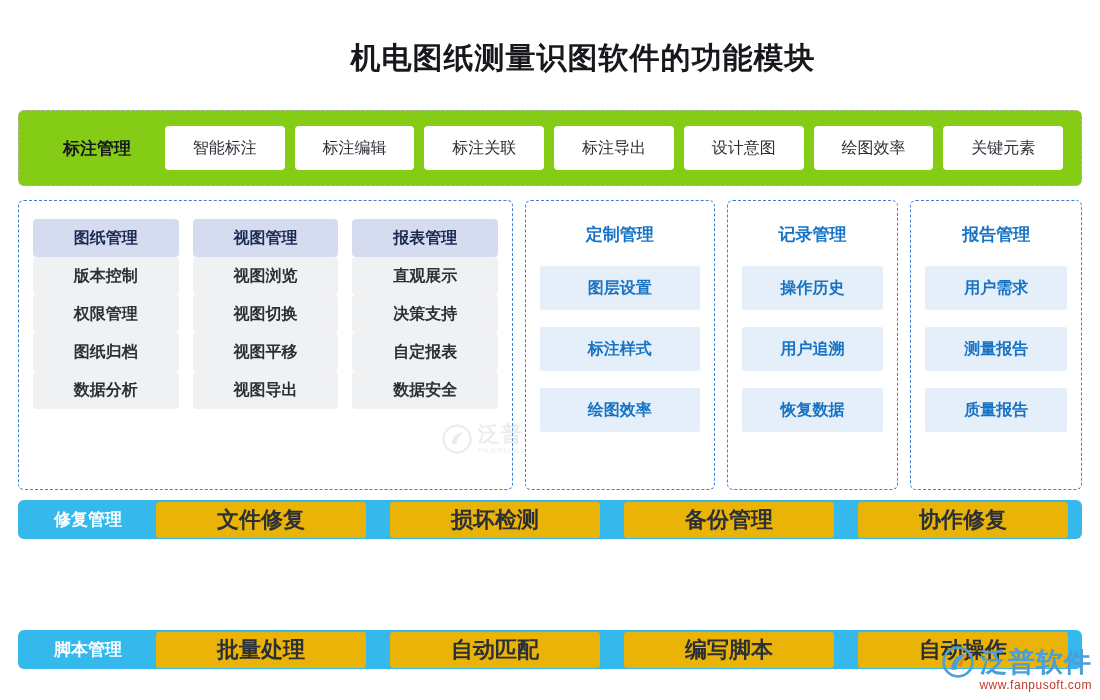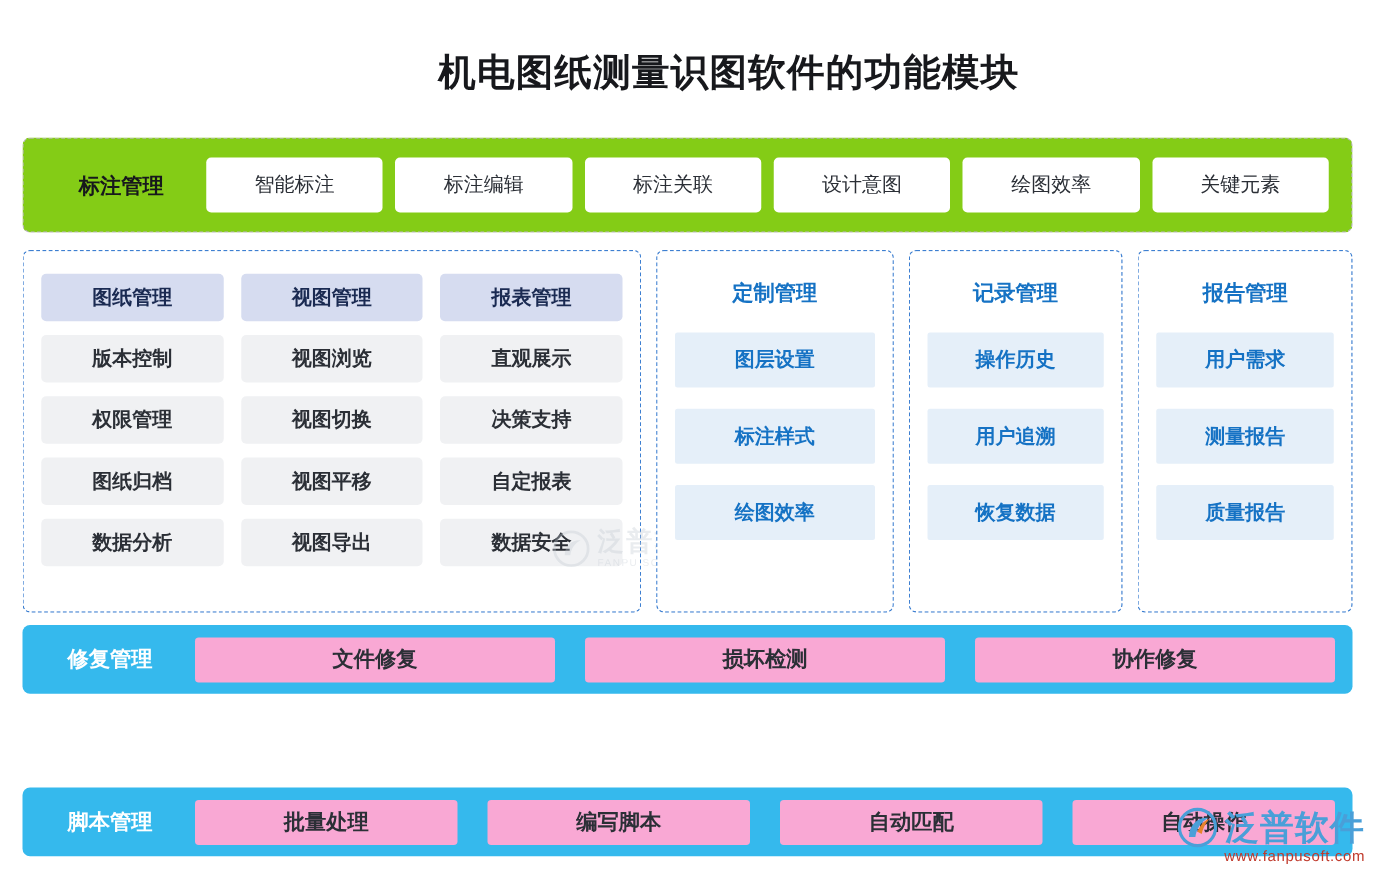--- a/index.html
+++ b/index.html
@@ -57,21 +57,21 @@
     border-radius:6px;
     background:#ffffff;
     padding:18px 14px;
     position:relative;
   }
   .panel-a{width:496px;display:flex;gap:14px;}
   .panel-b{width:190px;}
   .panel-c{width:172px;}
   .panel-d{width:172px;}
 
-  .col{flex:1;display:flex;flex-direction:column;gap:11px;}
+  .col{flex:1;display:flex;flex-direction:column;gap:0;}
   .cell{
     height:38px;border-radius:4px;
     display:flex;align-items:center;justify-content:center;
     font-size:16px;
   }
   .cell-head{
     background:#d6dcf0;color:#1a2a52;font-weight:bold;
   }
   .cell-plain{
     background:#f0f1f3;color:#2b2f36;font-weight:bold;
@@ -84,38 +84,38 @@
   .bcell{
     height:44px;border-radius:2px;background:#e5eff9;
     display:flex;align-items:center;justify-content:center;
     font-size:16px;font-weight:bold;color:#1572c4;
     margin-bottom:17px;
   }
   .bcell:last-child{margin-bottom:0;}
 
   
   .bar{
-    position:absolute;left:18px;width:1064px;height:55px;
+    position:absolute;left:18px;width:1064px;height:39px;
     background:#35b9ed;border-radius:6px;
     display:flex;align-items:center;
     padding:16px 14px;box-sizing:border-box;
     gap:12px;
   }
   .bar1{top:500px;}
   .bar2{top:565px;}
   .bar3{top:630px;}
   .bar-label{
     width:112px;flex:none;text-align:center;
     font-size:17px;font-weight:bold;color:#ffffff;
   }
   .bar-items{display:flex;flex:1;gap:24px;}
   .bar-item{
-    flex:1;height:36px;background:#f9a8d4;border-radius:3px;
-    display:flex;align-items:center;justify-content:center;
-    font-size:17px;font-weight:bold;color:#2b2f36;
+    flex:1;height:36px;background:#eab308;border-radius:3px;
+    display:flex;align-items:center;justify-content:center;
+    font-size:22px;font-weight:bold;color:#2b2f36;
   }
 
   
   .wm-center{
     position:absolute;left:530px;top:418px;
     display:flex;align-items:center;gap:6px;
     opacity:.35;pointer-events:none;
   }
   .wm-center .wm-text{display:flex;flex-direction:column;line-height:1;}
   .wm-center .wm-cn{font-size:21px;font-weight:bold;color:#c3cbd3;letter-spacing:2px;}
@@ -136,20 +136,21 @@
 <div class="page">
 
   <div class="title">机电图纸测量识图软件的功能模块</div>
 
   <div class="top-strip">
     <div class="top-strip-label">标注管理</div>
     <div class="top-chips">
       <div class="top-chip">智能标注</div>
       <div class="top-chip">标注编辑</div>
       <div class="top-chip">标注关联</div>
+      <div class="top-chip">标注导出</div>
       <div class="top-chip">设计意图</div>
       <div class="top-chip">绘图效率</div>
       <div class="top-chip">关键元素</div>
     </div>
   </div>
 
   <div class="mid">
 
     <div class="panel panel-a">
 
@@ -210,31 +211,32 @@
       <div class="bcell">质量报告</div>
     </div>
 
   </div>
 
   <div class="bar bar1">
     <div class="bar-label">修复管理</div>
     <div class="bar-items">
       <div class="bar-item">文件修复</div>
       <div class="bar-item">损坏检测</div>
+      <div class="bar-item">备份管理</div>
       <div class="bar-item">协作修复</div>
     </div>
   </div>
 
 
   <div class="bar bar3">
     <div class="bar-label">脚本管理</div>
     <div class="bar-items">
       <div class="bar-item">批量处理</div>
+      <div class="bar-item">自动匹配</div>
       <div class="bar-item">编写脚本</div>
-      <div class="bar-item">自动匹配</div>
       <div class="bar-item">自动操作</div>
     </div>
   </div>
 
   <div class="logo">
     <div class="logo-row">
       <svg width="34" height="34" viewBox="0 0 40 40">
         <circle cx="20" cy="20" r="17" fill="none" stroke="#4a9fd8" stroke-width="3"></circle>
         <path d="M12 29 C12 17, 21 10, 30 11 C23 15, 19 21, 18 29 Z" fill="#4a9fd8"></path>
         <path d="M20 24 C23 17, 27 13, 31 12 C27 17, 25 21, 24 26 Z" fill="#e8832a"></path>

